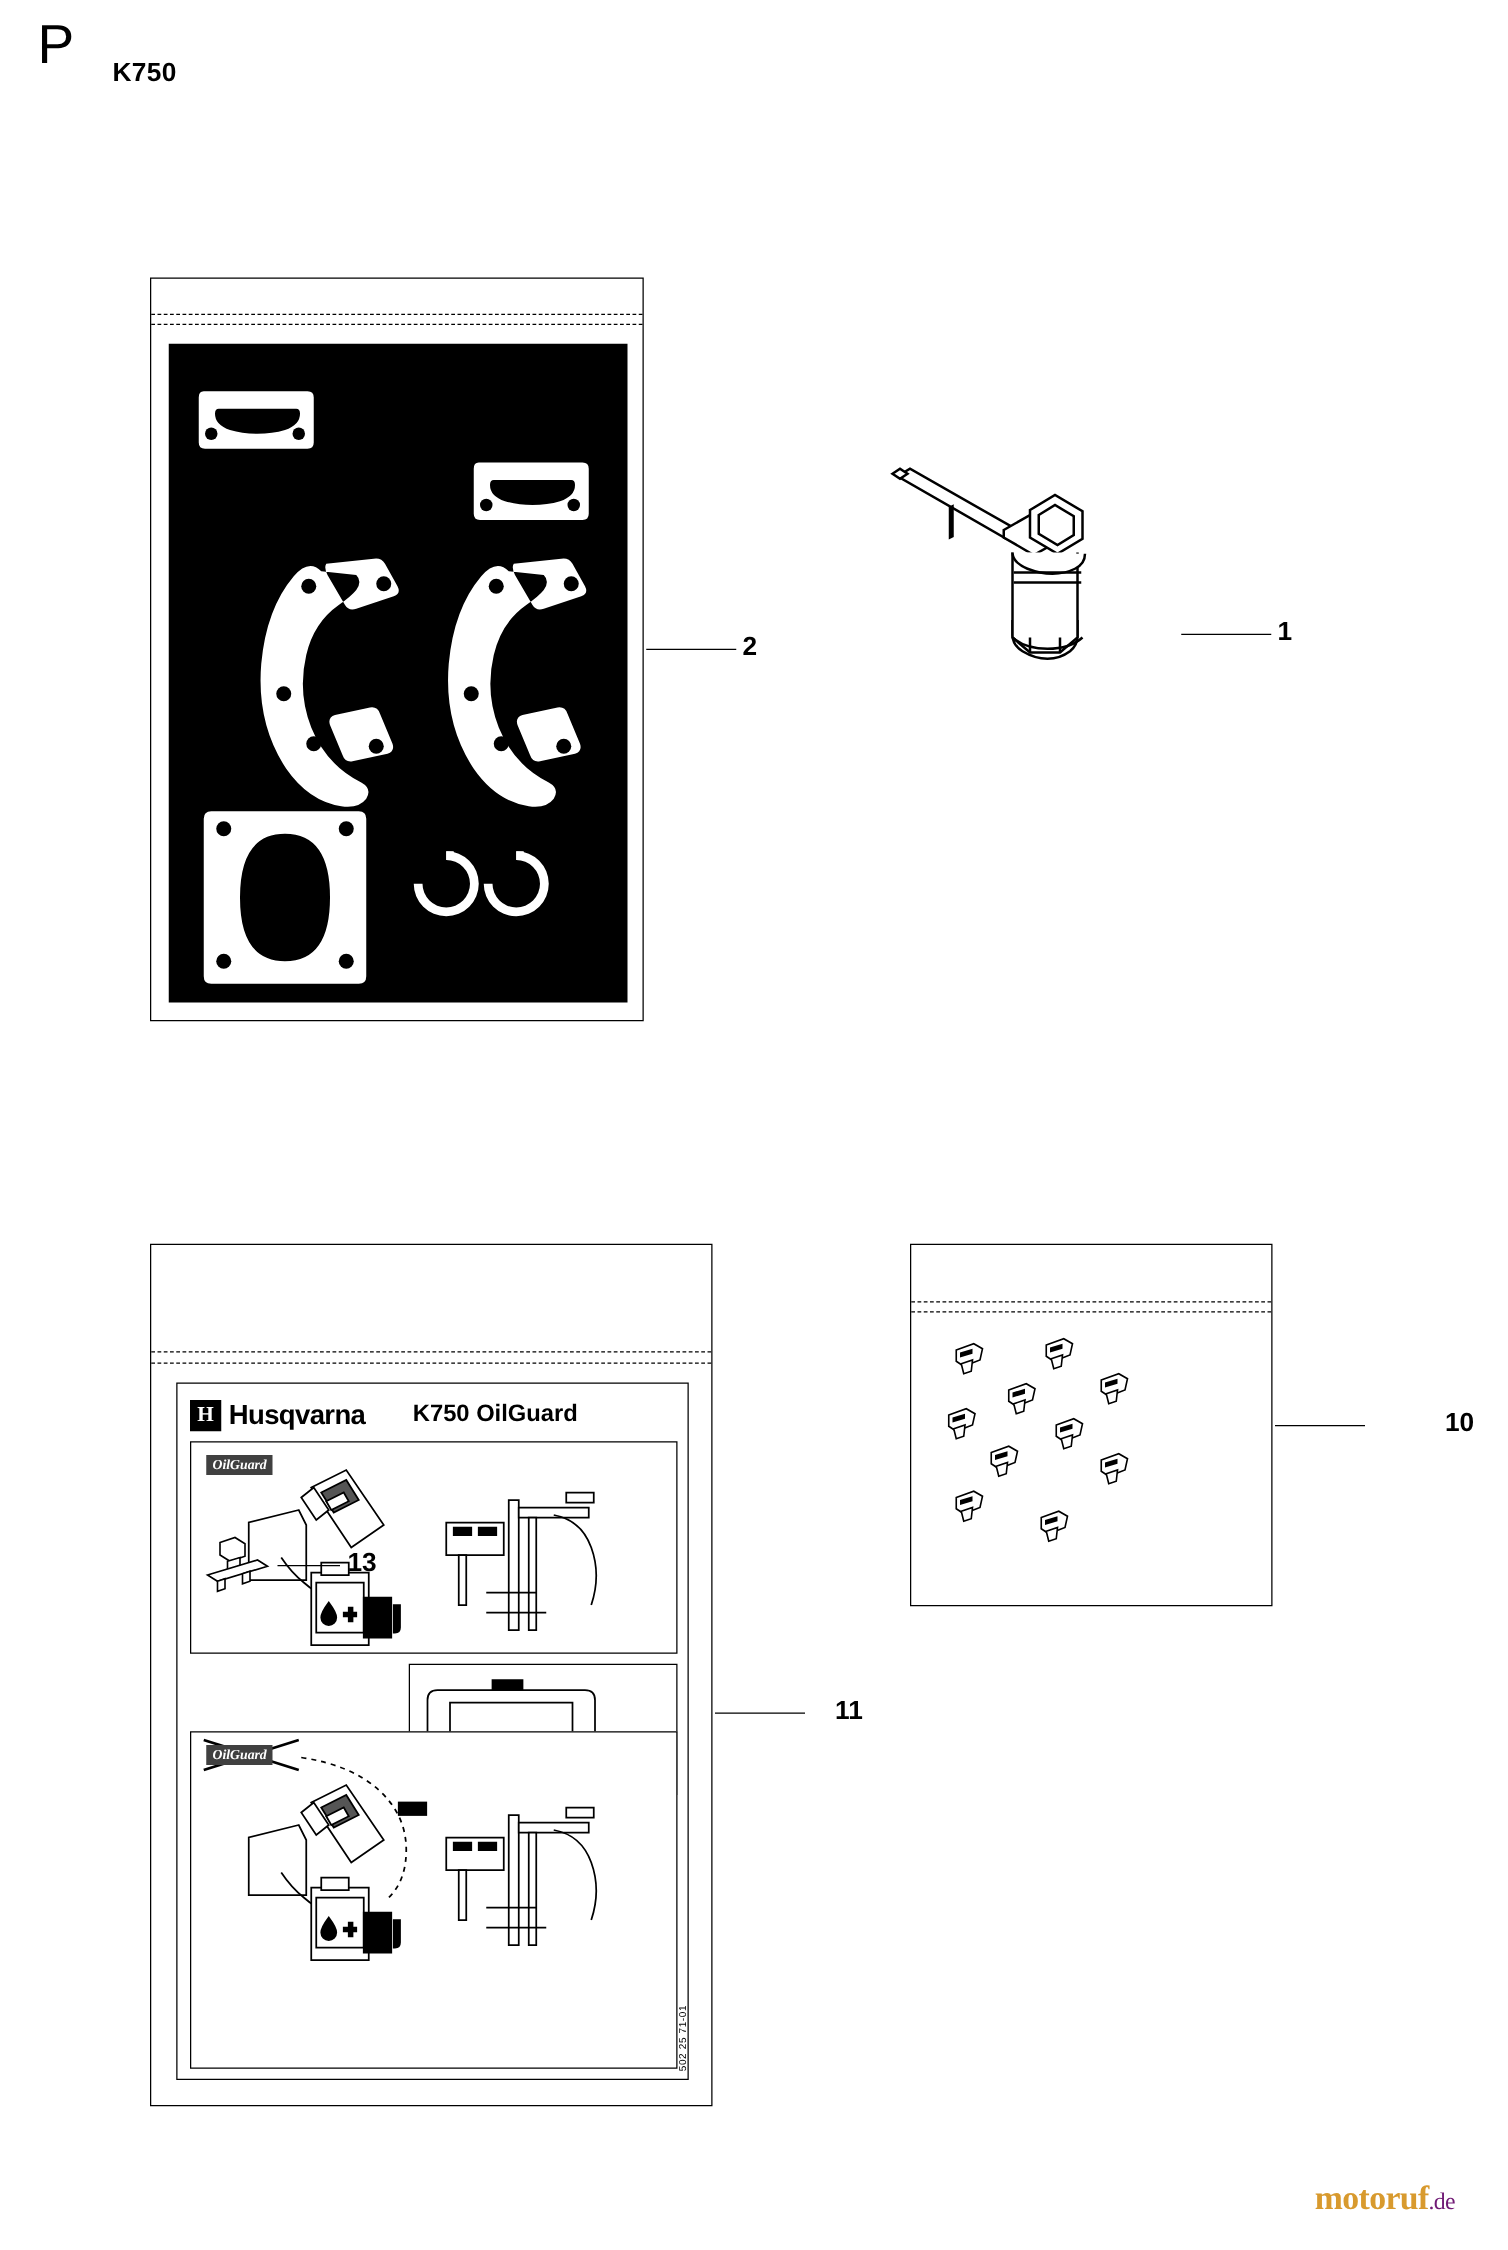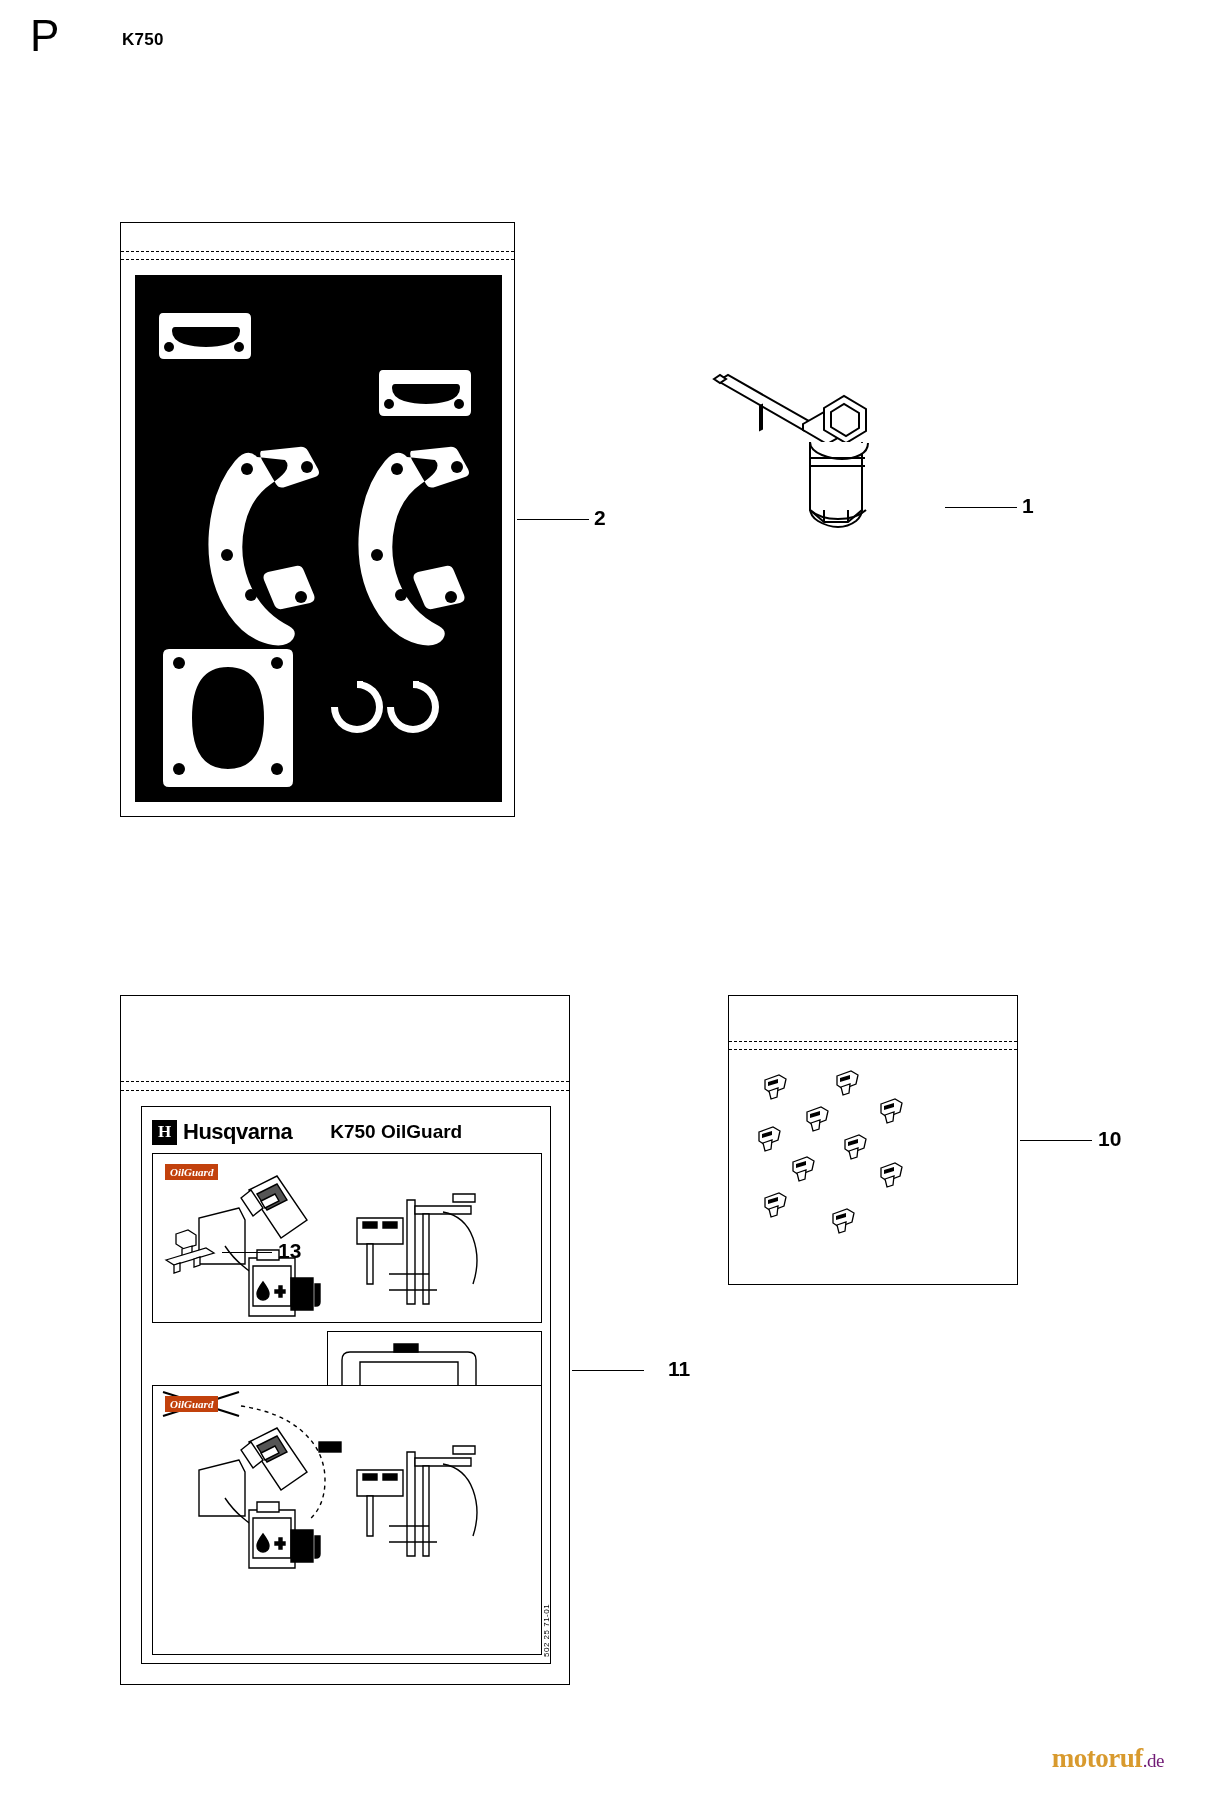--- a/index.html
+++ b/index.html
@@ -22,26 +22,25 @@
     top: 14px;
     font-size: 44px;
     font-weight: 400;
     color: #000;
     line-height: 1;
     font-family: "Liberation Sans", sans-serif;
   }
   #model-label {
     position: absolute;
     left: 90px;
-    top: 30px;
-    font-size: 17px;
+    top: 47px;
+    font-size: 21px;
     font-weight: 700;
     color: #000;
     letter-spacing: 0.3px;
-    margin-left: 32px;
   }
 
   
   .callout-line {
     position: absolute;
     height: 0;
     border-top: 1.6px solid #000;
   }
   .callout-num {
     position: absolute;
@@ -157,21 +156,21 @@
     border: 1.4px solid #000;
     box-sizing: border-box;
     background: #fff;
   }
   #panel-top { left: 10px; top: 46px; width: 390px; height: 170px; }
   #panel-mid-right { left: 185px; top: 224px; width: 215px; height: 105px; }
   #panel-bottom { left: 10px; top: 278px; width: 390px; height: 270px; }
 
   .oilguard-badge {
     position: absolute;
-    background: #c2410c;
+    background: #404040;
     color: #fff;
     font-size: 11px;
     font-style: italic;
     font-weight: 700;
     padding: 2px 5px;
     white-space: nowrap;
     font-family: "Liberation Serif", serif;
   }
 
   .side-code {
@@ -467,17 +466,17 @@
     <use href="#rivet" x="152" y="46"></use>
     <use href="#rivet" x="30" y="74"></use>
     <use href="#rivet" x="116" y="82"></use>
     <use href="#rivet" x="64" y="104"></use>
     <use href="#rivet" x="152" y="110"></use>
     <use href="#rivet" x="36" y="140"></use>
     <use href="#rivet" x="104" y="156"></use>
   </svg>
 </div>
 <div class="callout-line" style="left:1020px; top:1140px; width:72px;"></div>
-<div class="callout-num" style="left:1098px; top:1127px;">10</div>
+<div class="callout-num" style="left:1156px; top:1127px;">10</div>
 
 <div id="watermark">
   <span>motoruf</span><span class="suffix">.de</span>
 </div>
 
 </body></html>

